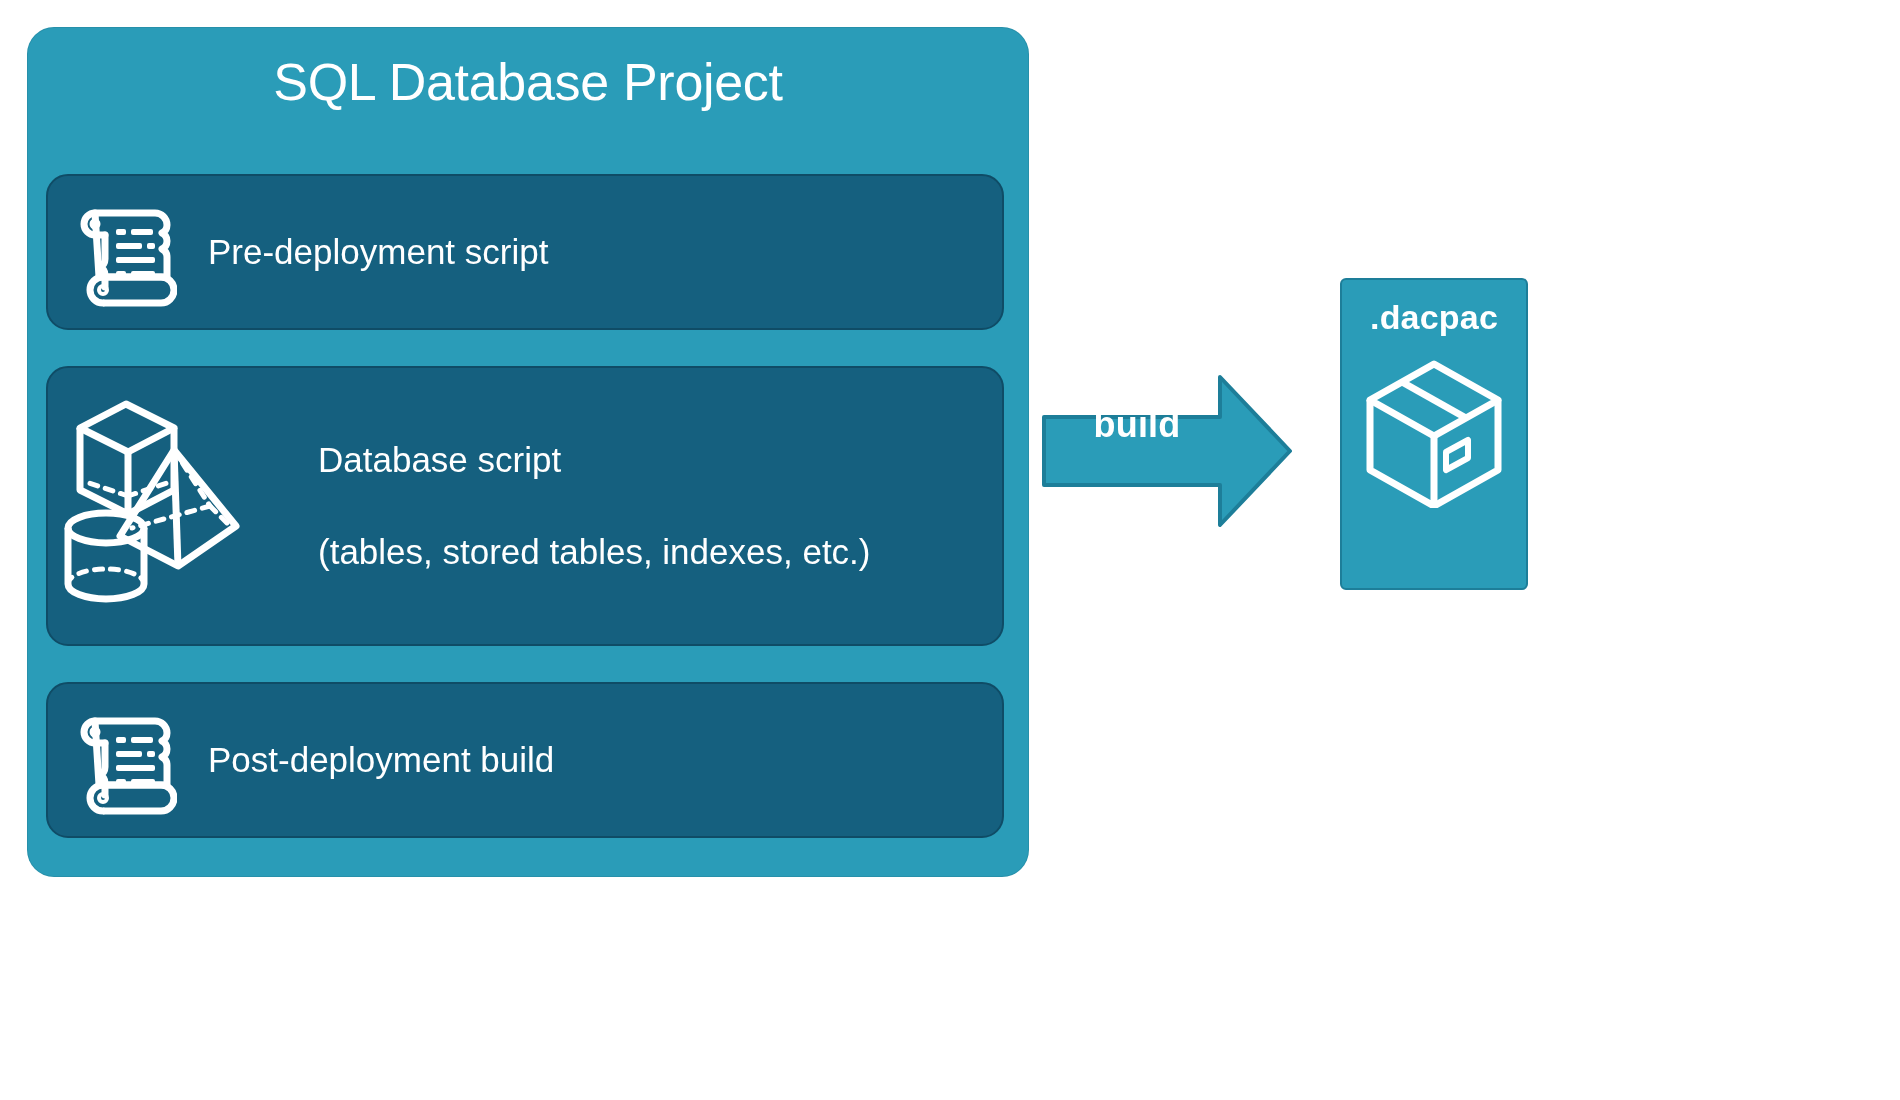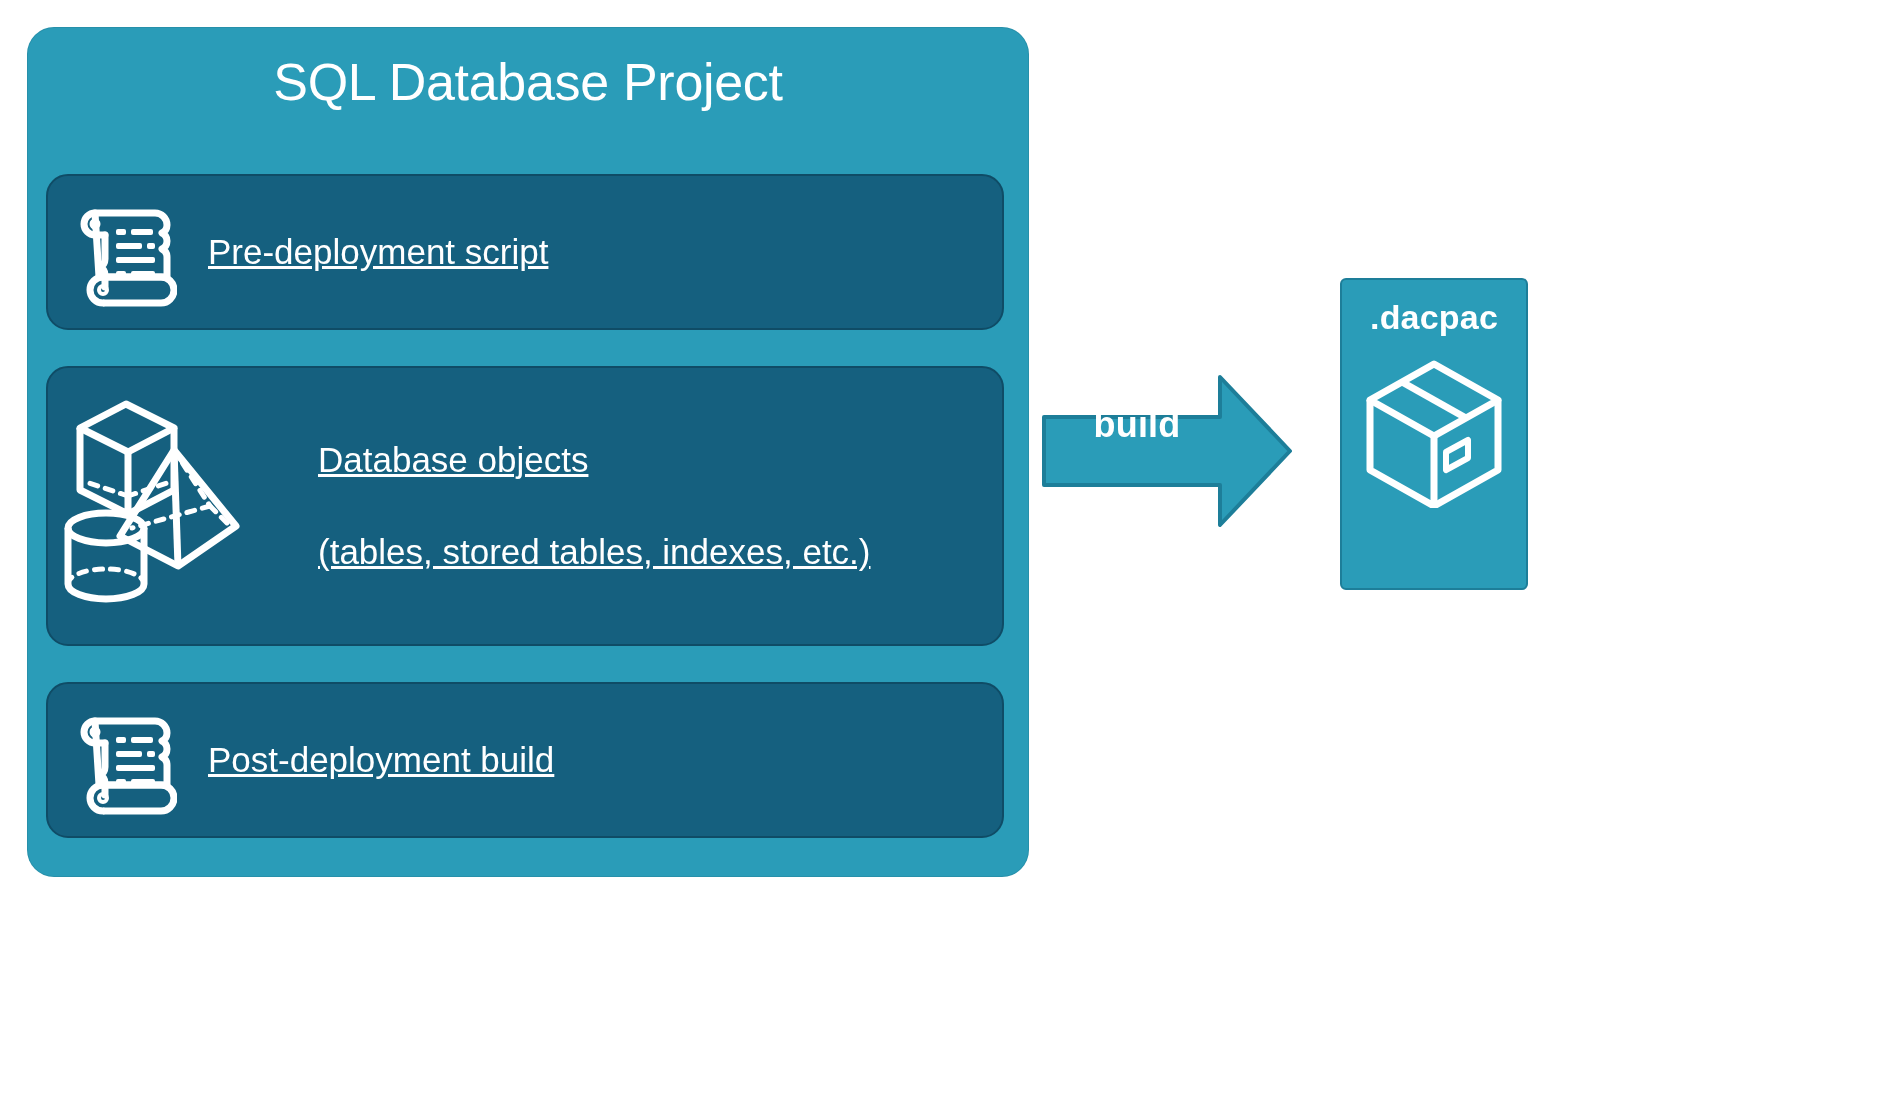--- a/index.html
+++ b/index.html
@@ -77,21 +77,20 @@
     align-items: center;
   }
 
   .row-label {
     color: #ffffff;
     font-size: 35px;
     font-weight: 400;
     line-height: 1.32;
     font-family: "Liberation Sans", sans-serif;
     white-space: pre-line;
-    text-decoration: underline;
   }
   .row-pre .row-label,
   .row-post .row-label { margin-left: 10px; }
   .row-objs .row-label { margin-left: 0px; }
 
   
   .build-arrow {
     position: absolute;
     left: 1042px;
     top: 375px;
@@ -209,21 +208,21 @@
           <g stroke="#ffffff" stroke-width="7" fill="none">
             <ellipse cx="48" cy="142" rx="38" ry="15"></ellipse>
             <path d="M10 142 V198"></path>
             <path d="M86 142 V198"></path>
             <path d="M10 198 a38 15 0 0 0 76 0"></path>
           </g>
           <path d="M10 198 a38 15 0 0 1 76 0" stroke="#ffffff" stroke-width="5" fill="none" stroke-dasharray="8 8" stroke-linecap="round"></path>
         </svg>
       </div>
       <div class="row-label">
-        <div>Database objects</div>
+        <div>Database script</div>
         <div>(tables, stored tables, indexes, etc.)</div>
       </div>
     </div>
 
     <div class="row row-post">
       <div class="row-icon">
         <svg width="108" height="110" viewBox="0 0 108 110" fill="none">
           <path d="M26 16 H86 a12 12 0 0 1 12 12 a9 9 0 0 1 -5 8 a9 9 0 0 1 5 8 a9 9 0 0 1 -5 8 a9 9 0 0 1 5 8 v20 H30 Z" stroke="#ffffff" stroke-width="7" stroke-linejoin="round" fill="none"></path>
           <path d="M26 16 a11 11 0 1 0 0 22 h10" stroke="#ffffff" stroke-width="7" stroke-linecap="round" stroke-linejoin="round" fill="none"></path>
           <circle cx="26" cy="27" r="3.5" stroke="#ffffff" stroke-width="4" fill="none"></circle>

